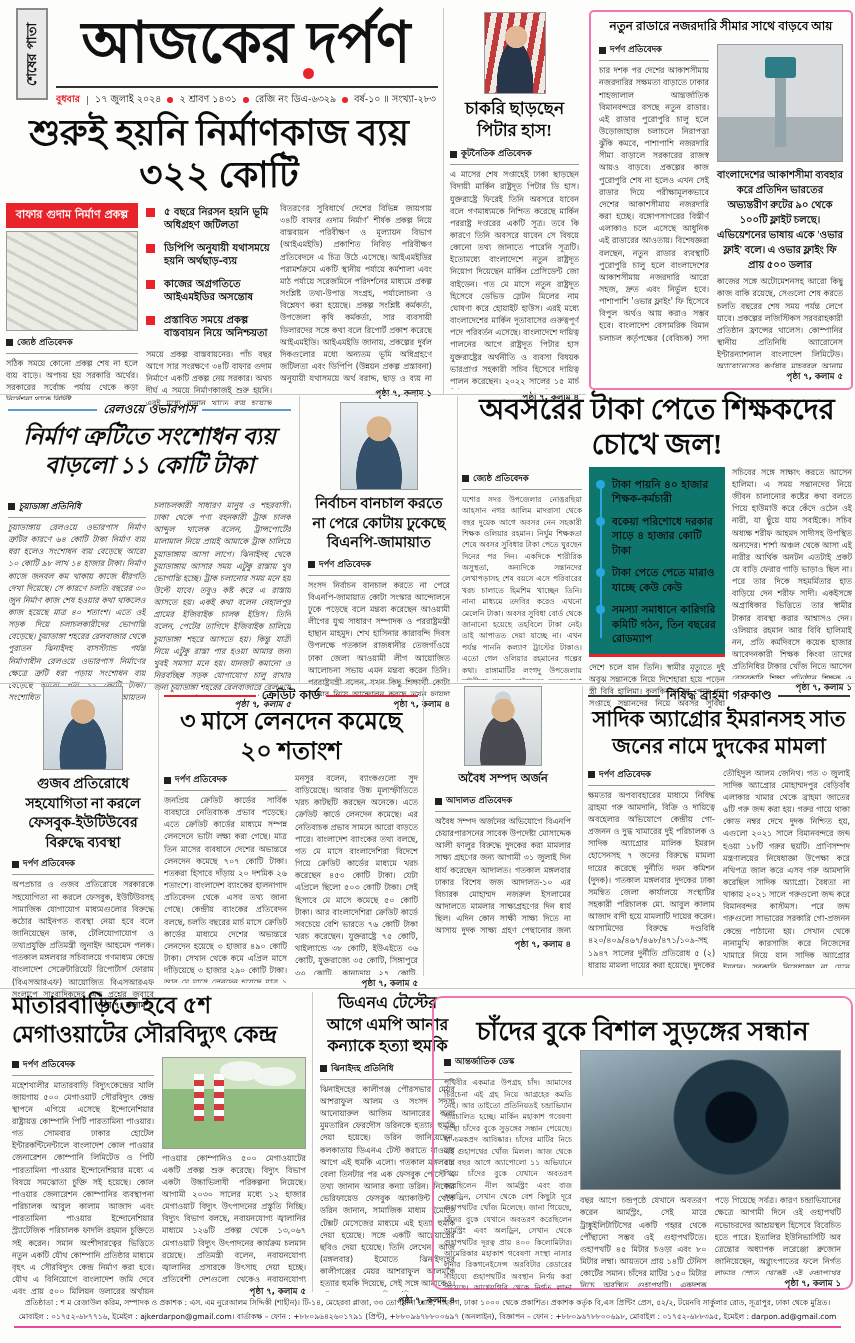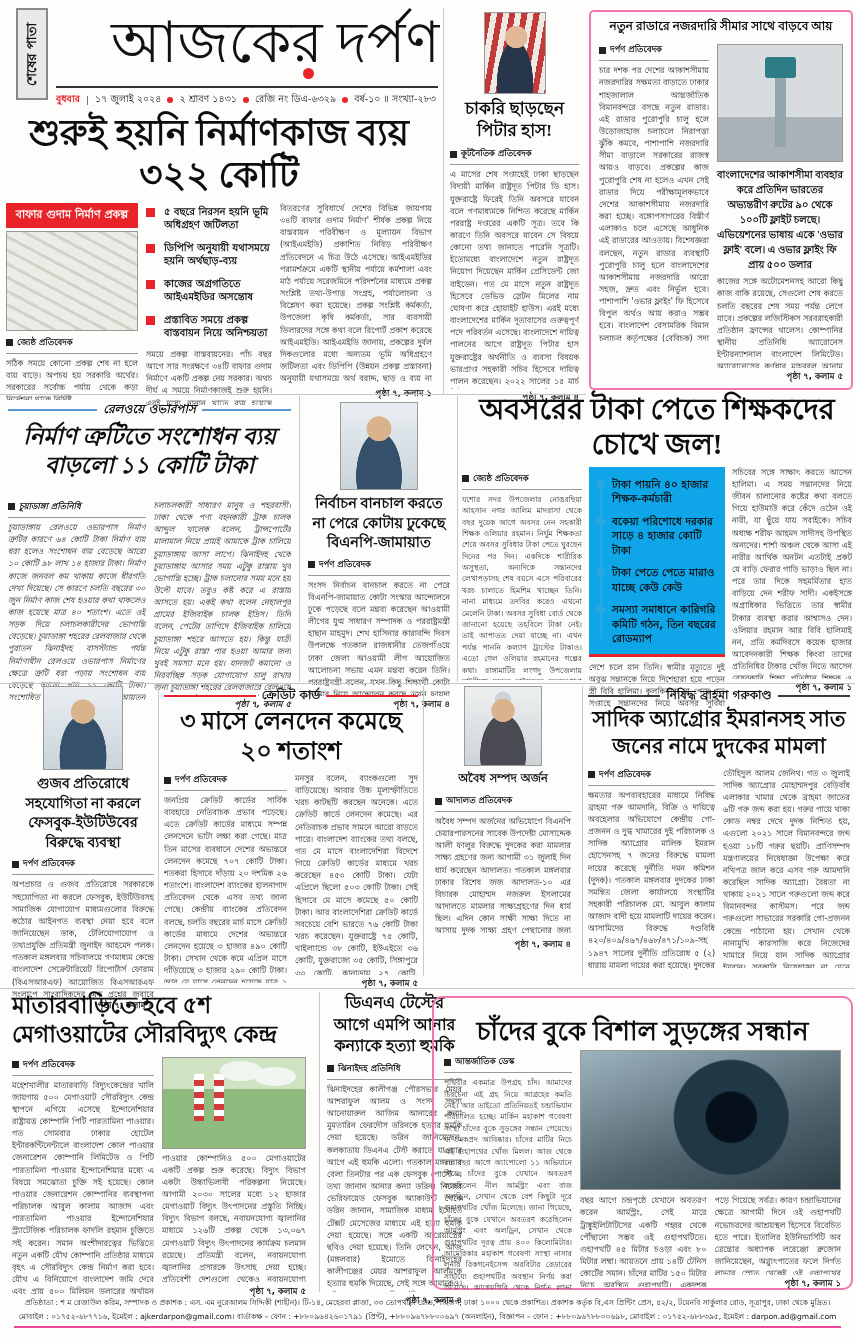--- a/index.html
+++ b/index.html
@@ -22,21 +22,21 @@
   .kicker.dark .kline { background:#3a3a3a; }
   .hr { position:absolute; height:1px; background:#c6c6c6; }
   .vborder-l { border-left:1px solid #c9c9c9; }
   .vborder-r { border-right:1px solid #c9c9c9; }
 
   
   #edition-tab { left:16px; top:8px; width:32px; height:92px; border:2px solid #8a8a8a;
      background:#e9e9e9; display:flex; align-items:center; justify-content:center;
      writing-mode:vertical-rl; transform:rotate(180deg); font-weight:bold; font-size:13px; }
   #logo { left:52px; top:2px; width:388px; height:80px; font-size:57px; line-height:82px;
-     font-weight:normal; text-align:right; white-space:nowrap; overflow:hidden;
+     font-weight:bold; text-align:center; white-space:nowrap; overflow:hidden;
      font-family:"Liberation Serif", serif; }
   #logo-dot { left:303px; top:68px; width:11px; height:11px; border-radius:50%; background:#e8232a; }
   #dateline { left:56px; top:86px; width:382px; border-top:2px solid #333; padding-top:4px;
      display:flex; align-items:center; gap:6px; font-size:9.5px; white-space:nowrap; overflow:hidden; }
   #dateline .day { color:#e8232a; font-weight:bold; }
   #dateline .bar { color:#555; }
   .ddot { width:6px; height:6px; border-radius:50%; background:#e8232a; flex:none; }
 
   
   .photo { border:1px solid #9a9a9a; position:relative; overflow:hidden; }
@@ -93,21 +93,21 @@
   #overpass { left:0; top:396px; width:300px; height:286px; padding:4px 8px;font-style:italic; }
   #overpass .hl { font-size:23px; line-height:1.28; margin:2px 0 2px 0; }
 
   
   #election { left:301px; top:396px; width:157px; height:286px; padding:4px 7px; }
   #election .hl { font-size:14.5px; line-height:1.35; margin-top:4px; }
 
   
   #teachers { left:459px; top:392px; width:396px; height:290px; padding:0 3px; }
   #teachers .hl { font-size:29px; line-height:1.22; }
-  .tbox { background:#0ea5e9; border-bottom:3px solid #e8232a; padding:10px 7px 8px 7px;
+  .tbox { background:#0f766e; border-bottom:3px solid #e8232a; padding:10px 7px 8px 7px;
       position:relative; }
   .tbox::before { content:''; position:absolute; left:11px; top:16px; bottom:16px; width:2px;
       background:#29a8e0; }
   .titem { display:flex; gap:7px; font-weight:bold; font-size:10.5px; line-height:1.38;
       margin-bottom:8px; position:relative; }
   .titem .tdot { width:9px; height:9px; border-radius:50%; background:#29a8e0; flex:none;
       margin-top:3px; }
 
   
   #palak { left:12px; top:686px; width:142px; height:290px; }
@@ -116,21 +116,21 @@
   #credit .hl { font-size:24px; line-height:1.25; }
   #falu { left:428px; top:686px; width:150px; height:290px; padding:0 7px; }
   #falu .hl { font-size:16px; line-height:1.35; }
   #falu .mini-kick { font-weight:bold; font-size:11.5px; text-align:center; margin-top:4px; }
   #sadik { left:582px; top:686px; width:273px; height:290px; padding:0 5px; }
   #sadik .hl { font-size:21px; line-height:1.3; }
 
   
   #matarbari { left:12px; top:992px; width:294px; height:300px; }
   #matarbari .hl { font-size:23px; line-height:1.25; text-align:left; }
-  #dna { left:319px; top:992px; width:150px; height:300px; padding:0 7px; }
+  #dna { left:312px; top:992px; width:150px; height:300px; padding:0 7px; }
   #dna .hl { font-size:16px; line-height:1.35; }
   #moon { left:432px; top:996px; width:421px; height:294px; border:2px solid #f177b0;
       border-radius:10px; padding:18px 10px; }
   #moon .hl { font-size:26px; line-height:1.2; }
 
   
   #footer { left:0; top:1296px; width:855px; text-align:center; font-size:7.5px;
       line-height:1.8; color:#111; padding:0 14px; }
   #footer .inner { border-bottom:2px solid #ec4899; padding-bottom:3px; }
 </style>

